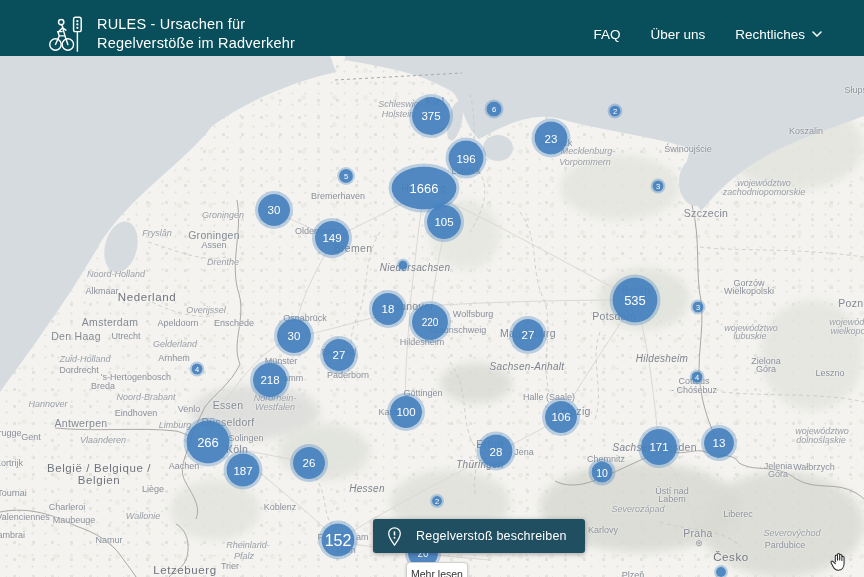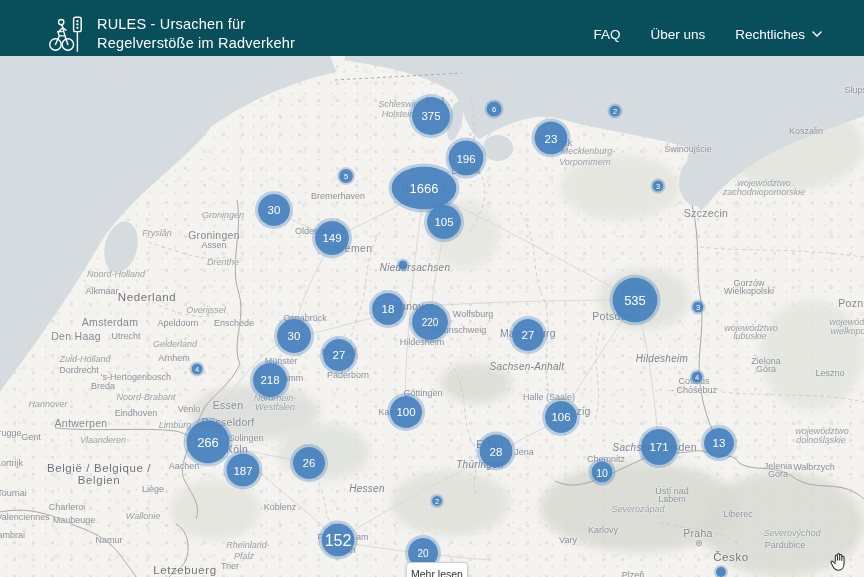--- a/index.html
+++ b/index.html
@@ -279,20 +279,30 @@
         <div class="cluster tiny" style="left: 658px; top: 186px; width: 11px; height: 11px; font-size: 7.5px;">3</div>
         <div class="cluster tiny" style="left: 698px; top: 307px; width: 11px; height: 11px; font-size: 7.5px;">3</div>
         <div class="cluster tiny" style="left: 697px; top: 377px; width: 11px; height: 11px; font-size: 7.5px;">4</div>
         <div class="cluster tiny" style="left: 197px; top: 369px; width: 11px; height: 11px; font-size: 7.5px;">4</div>
         <div class="cluster tiny" style="left: 437px; top: 501px; width: 10px; height: 10px; font-size: 7.5px;">2</div>
         <div class="cluster tiny" style="left: 403px; top: 265px; width: 9px; height: 9px; font-size: 7.5px;"></div>
         <div class="cluster tiny" style="left: 721px; top: 572px; width: 10px; height: 10px; font-size: 7.5px;"></div>
       </div>
 
 
+    <button class="report-btn">
+      <span style="display:flex;">
+        <svg width="19" height="21" viewBox="0 0 24 26">
+            <path d="M12 2.2c-4.2 0-7.3 3.1-7.3 7 0 5 7.3 14.6 7.3 14.6s7.3-9.6 7.3-14.6c0-3.9-3.1-7-7.3-7z" fill="none" stroke="#fff" stroke-width="1.6"></path>
+            <line x1="12" y1="6.6" x2="12" y2="11.6" stroke="#fff" stroke-width="1.9"></line>
+            <circle cx="12" cy="14.6" r="1.15" fill="#fff"></circle>
+          </svg>
+      </span>
+      <span>Regelverstoß beschreiben</span>
+    </button>
 
     <div class="more-box">
       <span>Mehr lesen</span>
     </div>
 
     <span class="cursor-ico">
       <svg width="21" height="23" viewBox="0 0 24 26">
           <path d="M7.2 12V5.6a1.25 1.25 0 012.5 0v4.6m0-5.3V4a1.25 1.25 0 012.5 0v6.2m0-5.1a1.25 1.25 0 012.5 0v5.6m0-3.6a1.25 1.25 0 012.5.4v7c0 4.2-2.6 7.3-6.6 7.3-3.1 0-4.8-1.7-6-4.2l-2.2-4.3c-.6-1.2.9-2.4 1.9-1.5l2.9 2.6" fill="#fff" stroke="#2a2a2a" stroke-width="1.2" stroke-linecap="round" stroke-linejoin="round"></path>
         </svg>
     </span>

